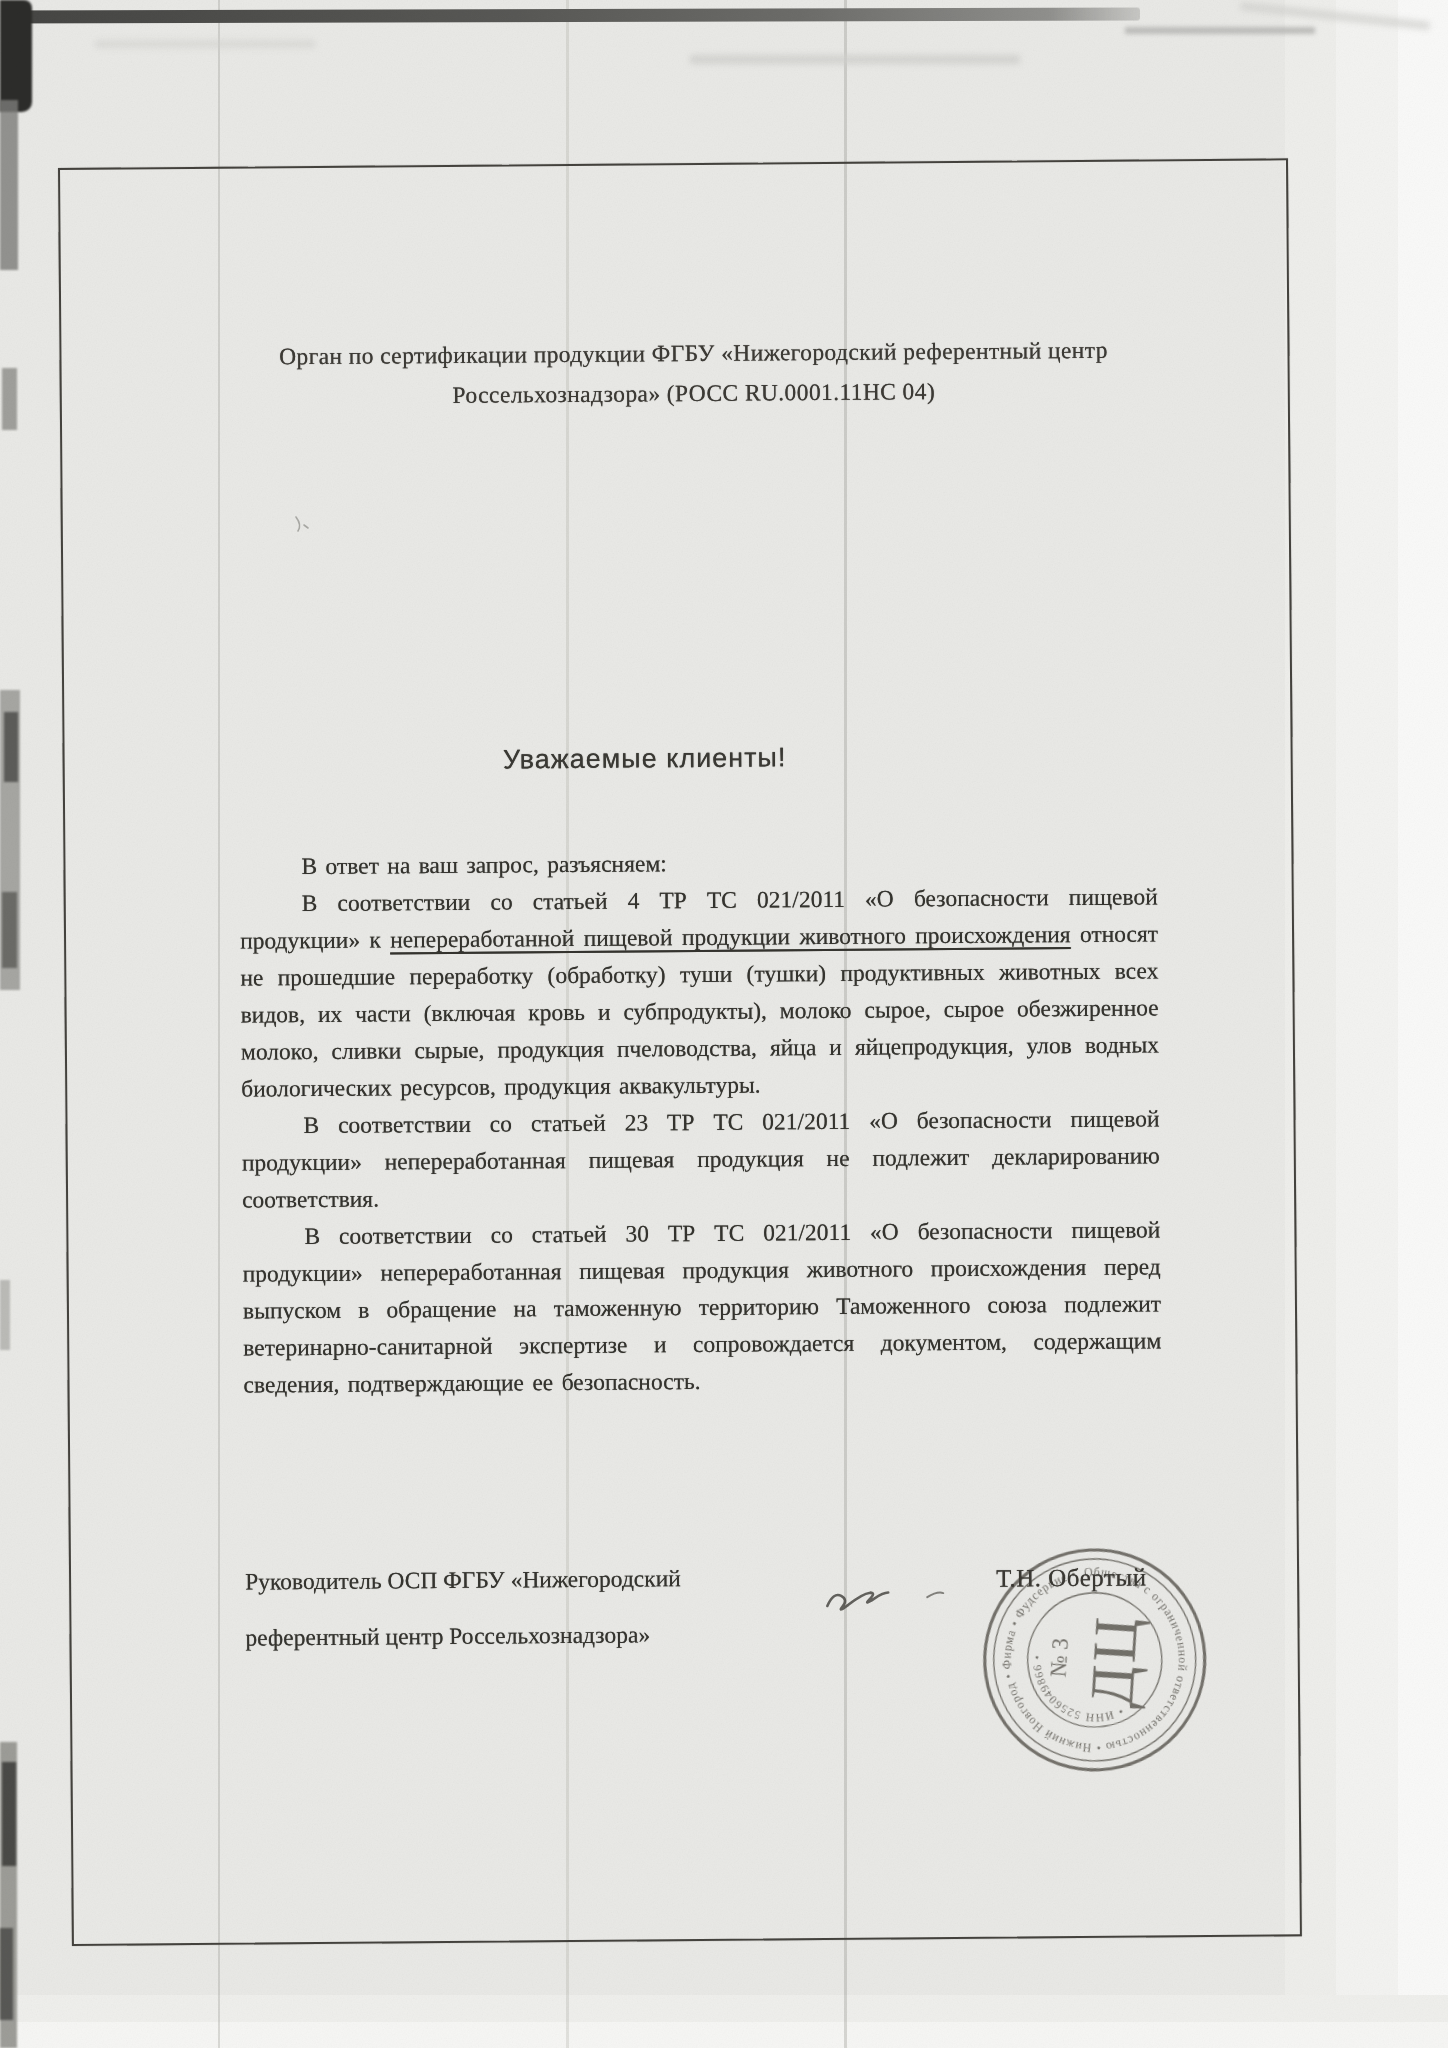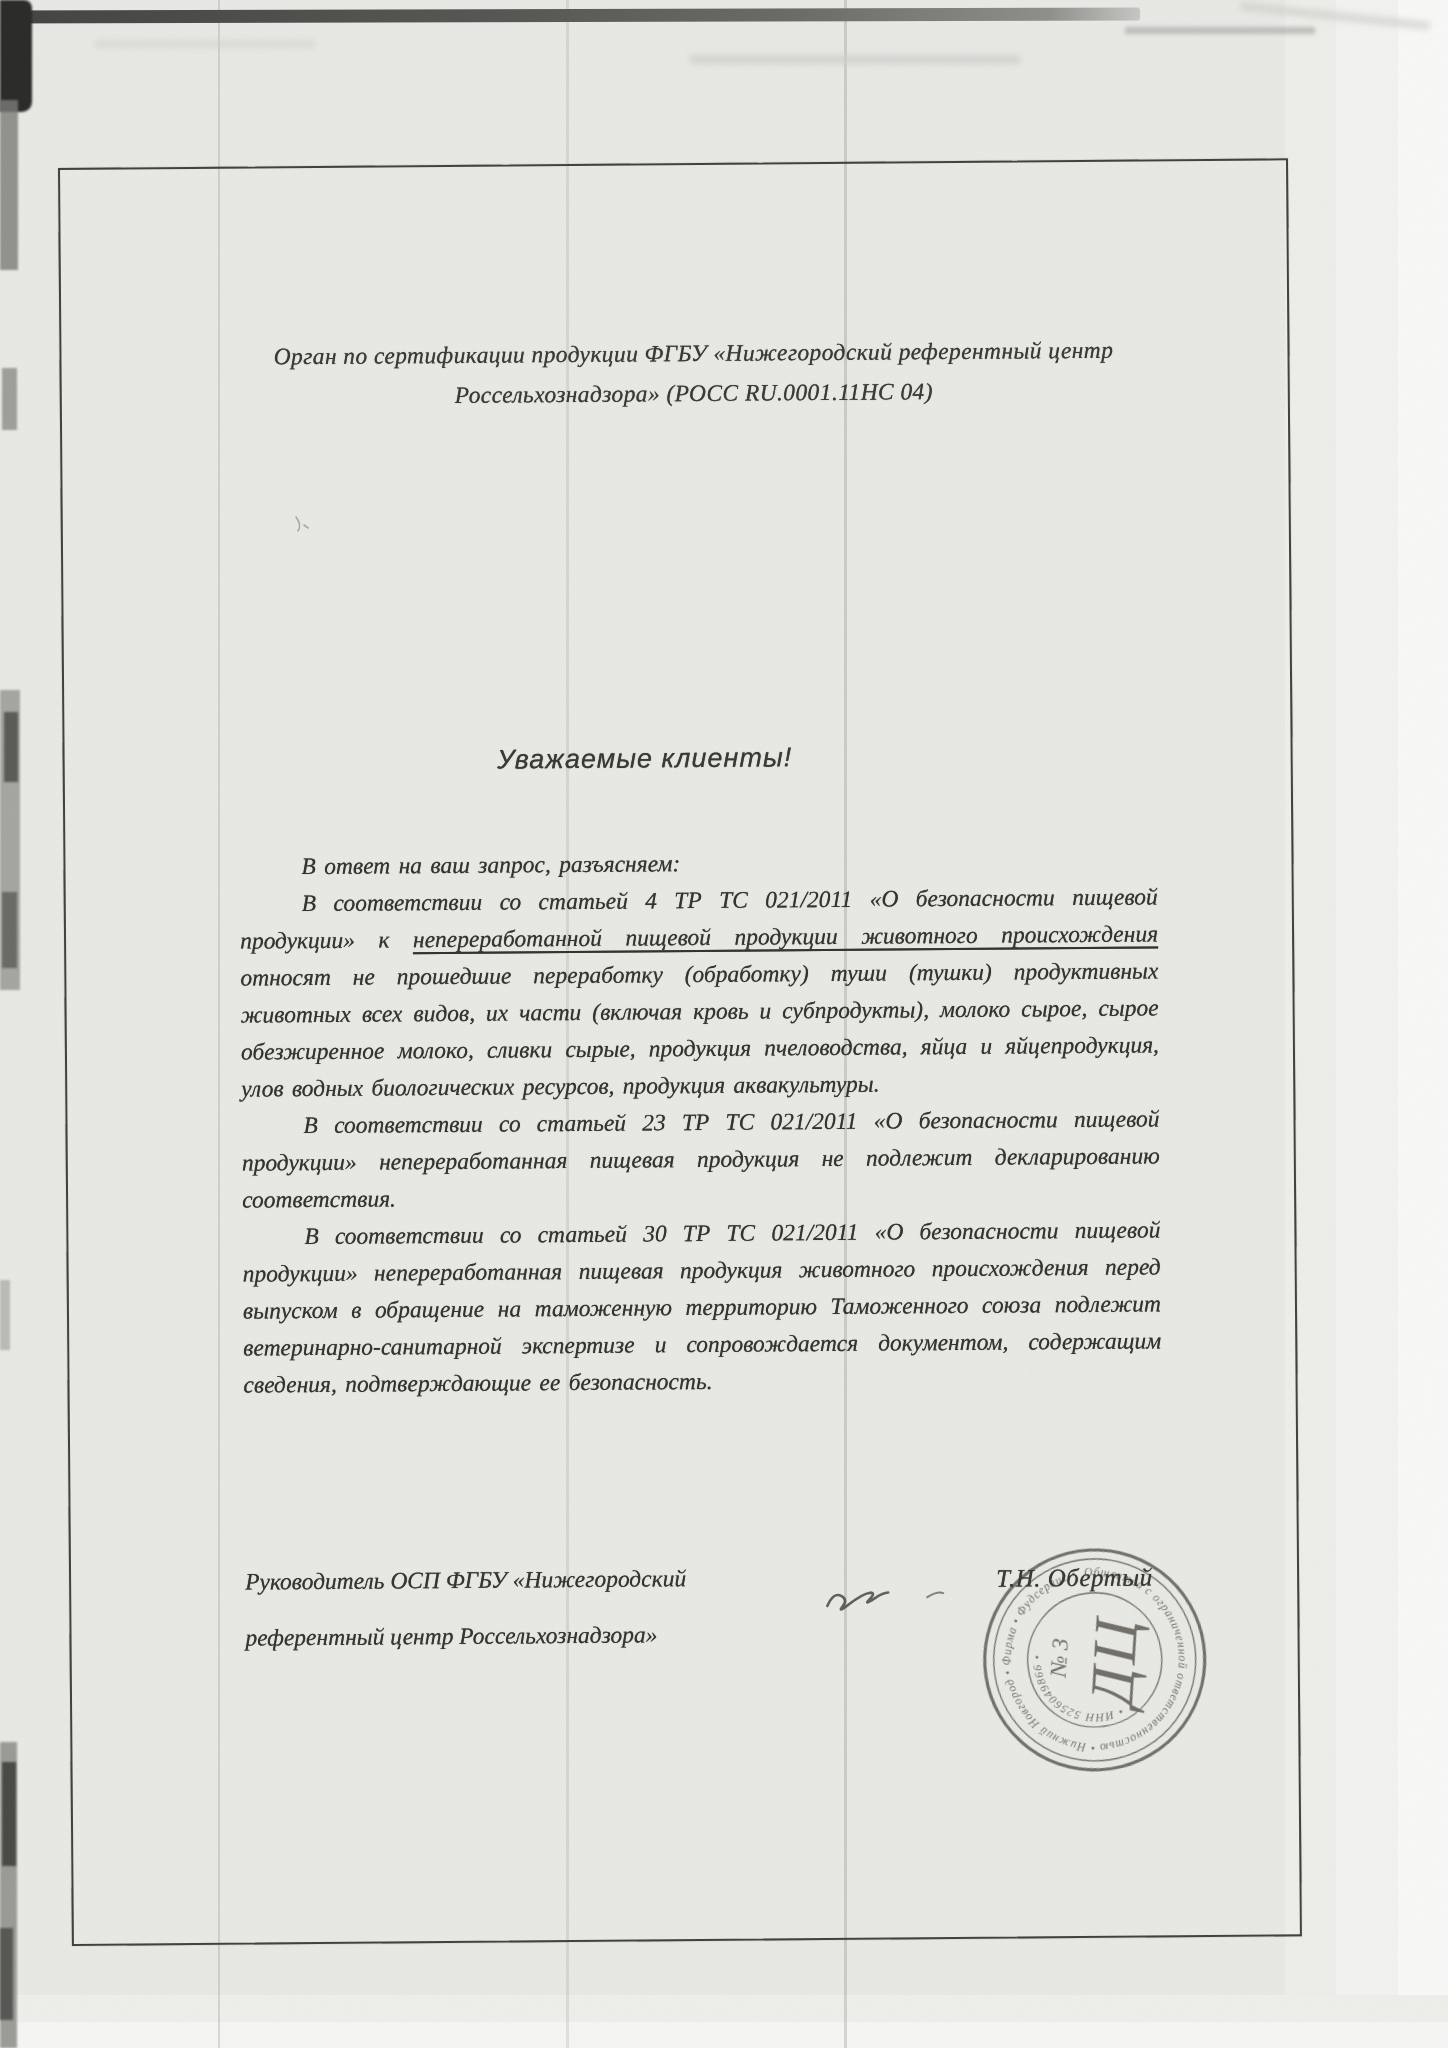--- a/index.html
+++ b/index.html
@@ -1,18 +1,18 @@
 <!DOCTYPE html>
 <html><head>
 <meta charset="utf-8">
 <style>
   html,body{margin:0;padding:0;}
   body{width:1448px;height:2048px;overflow:hidden;background:#e9e9e6;
        font-family:"Liberation Serif", serif;}
-  .scan{position:absolute;inset:0;width:1448px;height:2048px;background:#e9e9e6;font-style:italic;}
+  .scan{position:absolute;inset:0;width:1448px;height:2048px;background:#e9e9e6;}
 
   
   .band{position:absolute;pointer-events:none;}
   .band-right1{left:1285px;top:0;width:55px;height:2048px;background:#eeeeeb;}
   .band-right2{left:1336px;top:0;width:64px;height:2048px;background:#f3f3f1;}
   .band-right3{left:1398px;top:0;width:50px;height:2048px;background:#f9f9f8;}
   .band-bottom1{left:0;top:1995px;width:1448px;height:30px;background:#efefec;}
   .band-bottom2{left:0;top:2022px;width:1448px;height:26px;background:#f6f6f4;}
 
   

